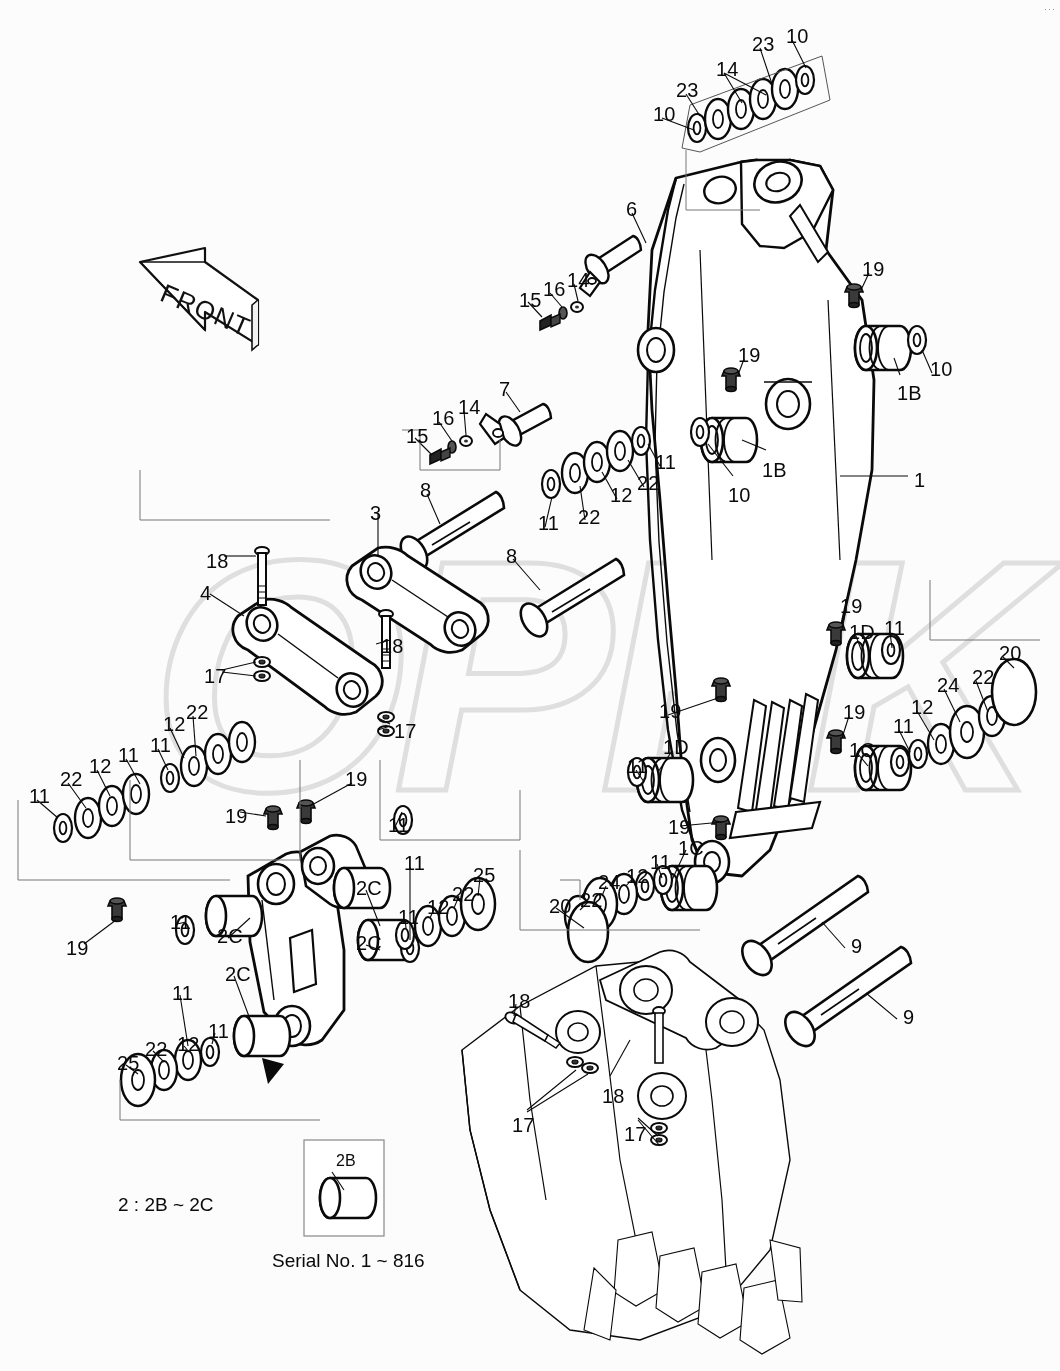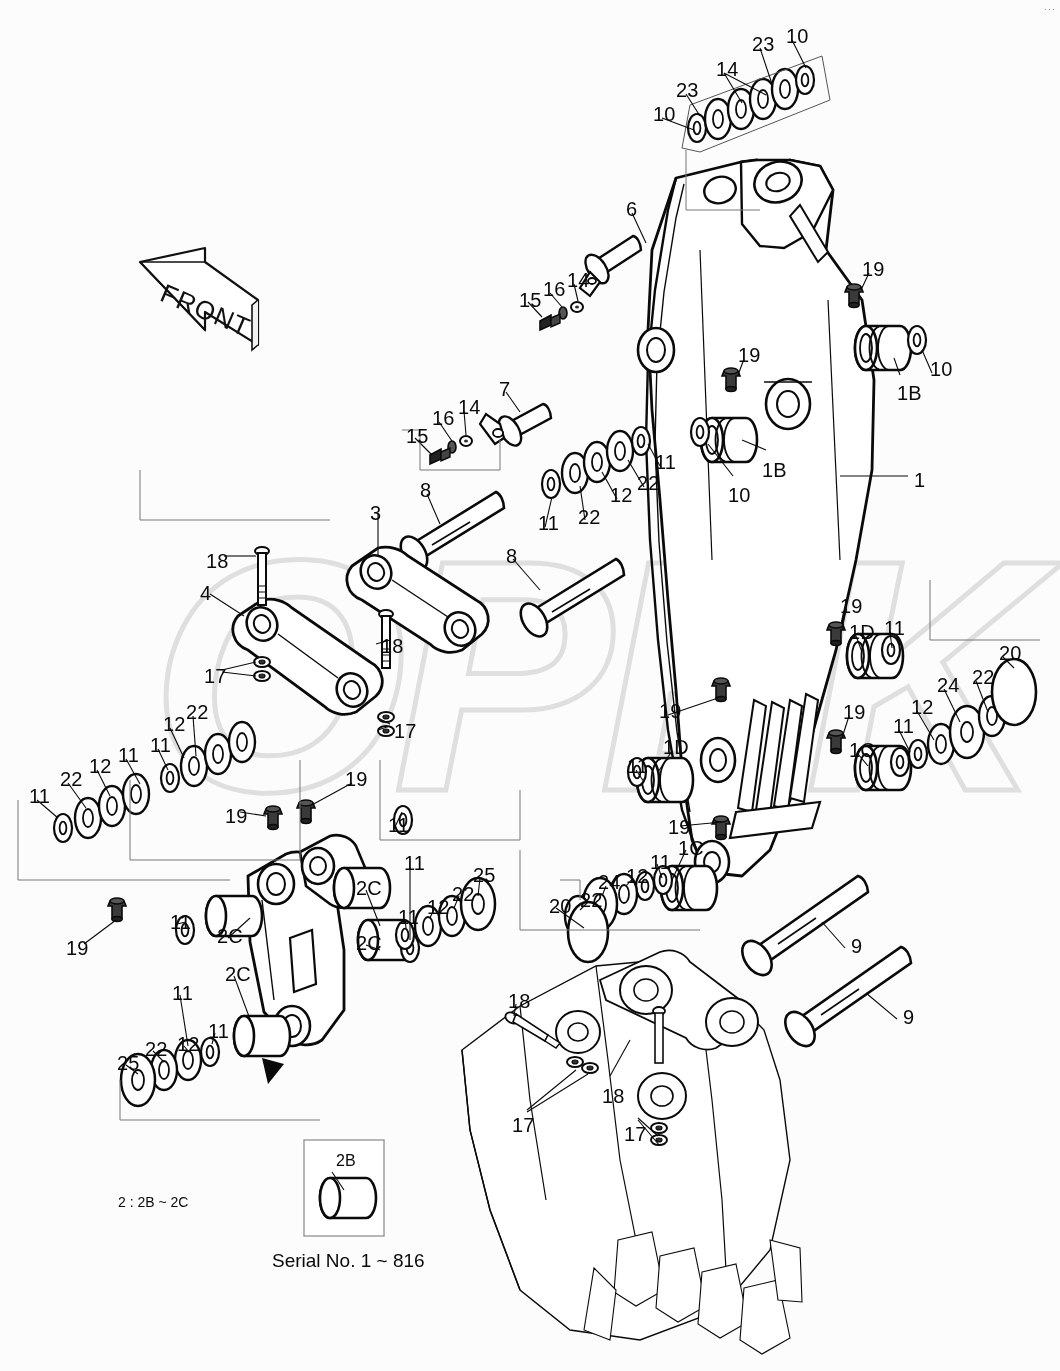--- a/index.html
+++ b/index.html
@@ -3,21 +3,21 @@
 <meta charset="utf-8">
 <title>Parts Diagram</title>
 <style>
   html,body{margin:0;padding:0;background:#fff;}
   body{font-family:"Liberation Sans",sans-serif;}
   #page{position:relative;width:1060px;height:1371px;background:#fcfcfc;overflow:hidden;}
   #art{position:absolute;left:0;top:0;width:1060px;height:1371px;}
   .lbl{position:absolute;font-family:"Liberation Sans",sans-serif;font-size:20px;color:#0a0a0a;
        white-space:nowrap;line-height:1;letter-spacing:.2px;}
   .legend{position:absolute;font-family:"Liberation Sans",sans-serif;color:#0a0a0a;white-space:nowrap;}
-  #legend-note{font-size:14px;}
+  #legend-note{font-size:19px;}
   #serial-note{font-size:19px;}
   #front-text{position:absolute;font-size:26px;color:#111;letter-spacing:1px;
        transform:rotate(23deg);transform-origin:0 0;font-family:"Liberation Sans",sans-serif;}
   #corner-mark{position:absolute;right:4px;top:4px;font-size:9px;color:#888;letter-spacing:1px;}
 </style>
 </head>
 <body>
 
 <div id="page">
 

